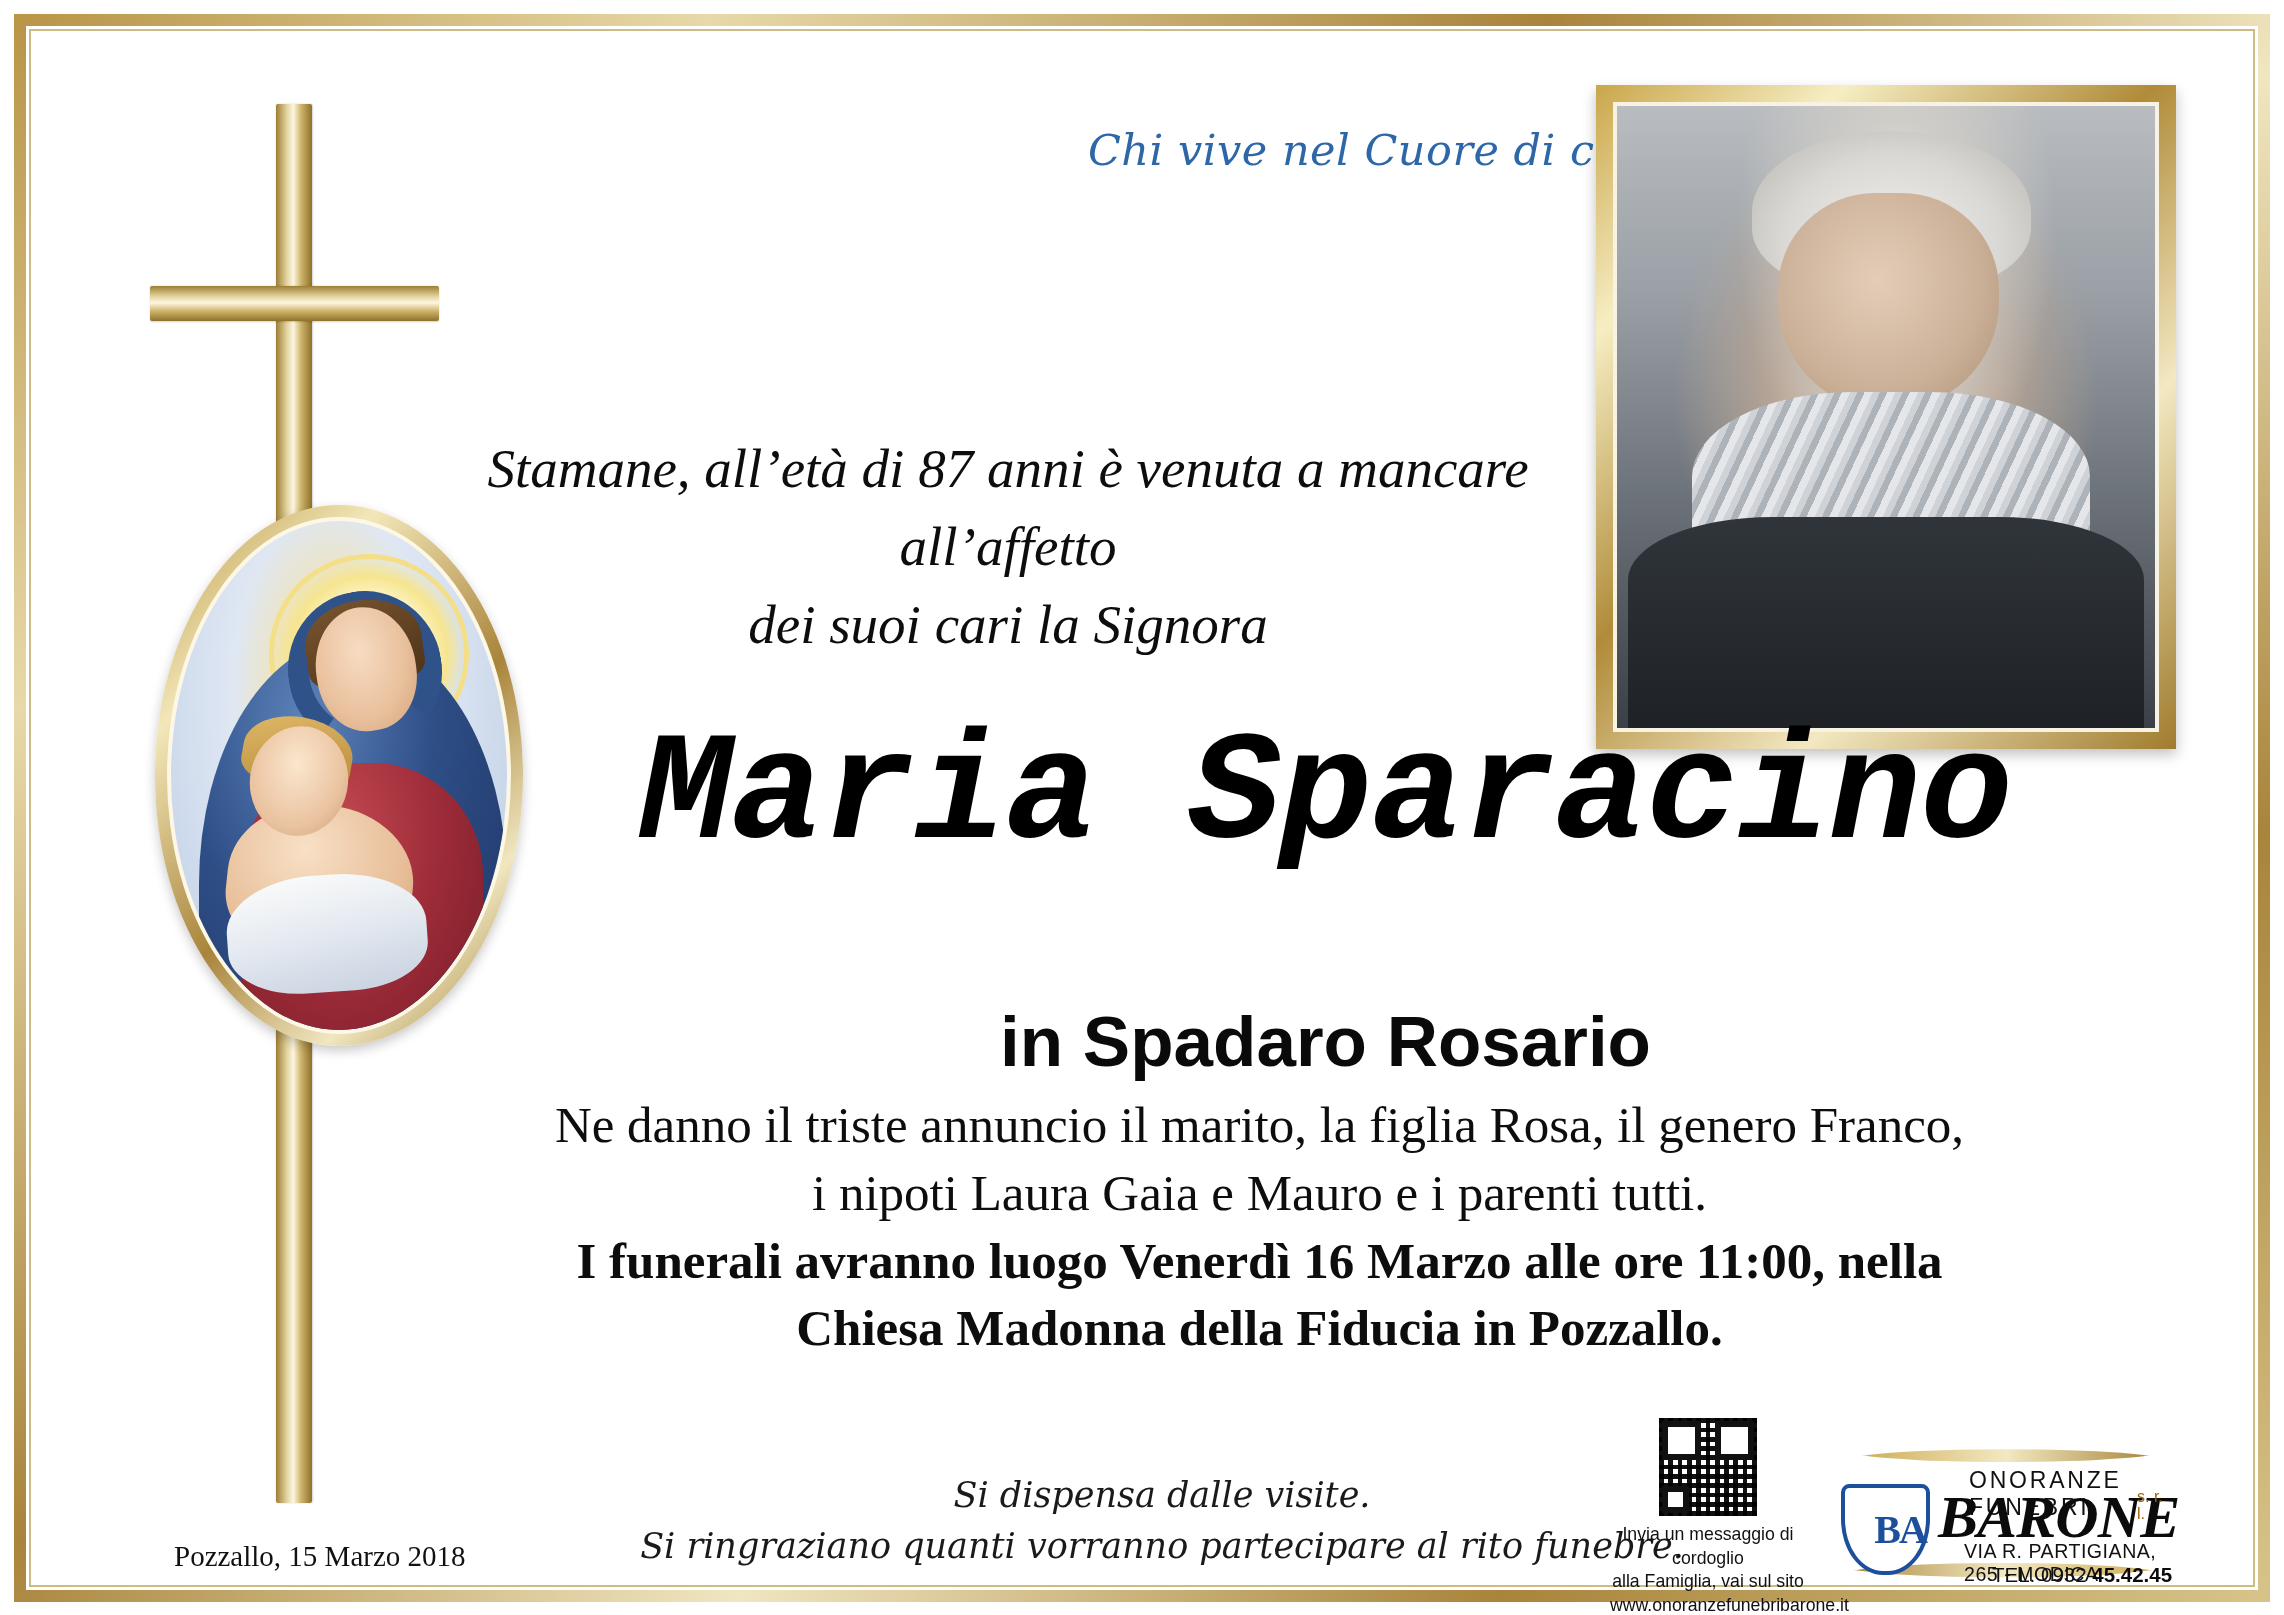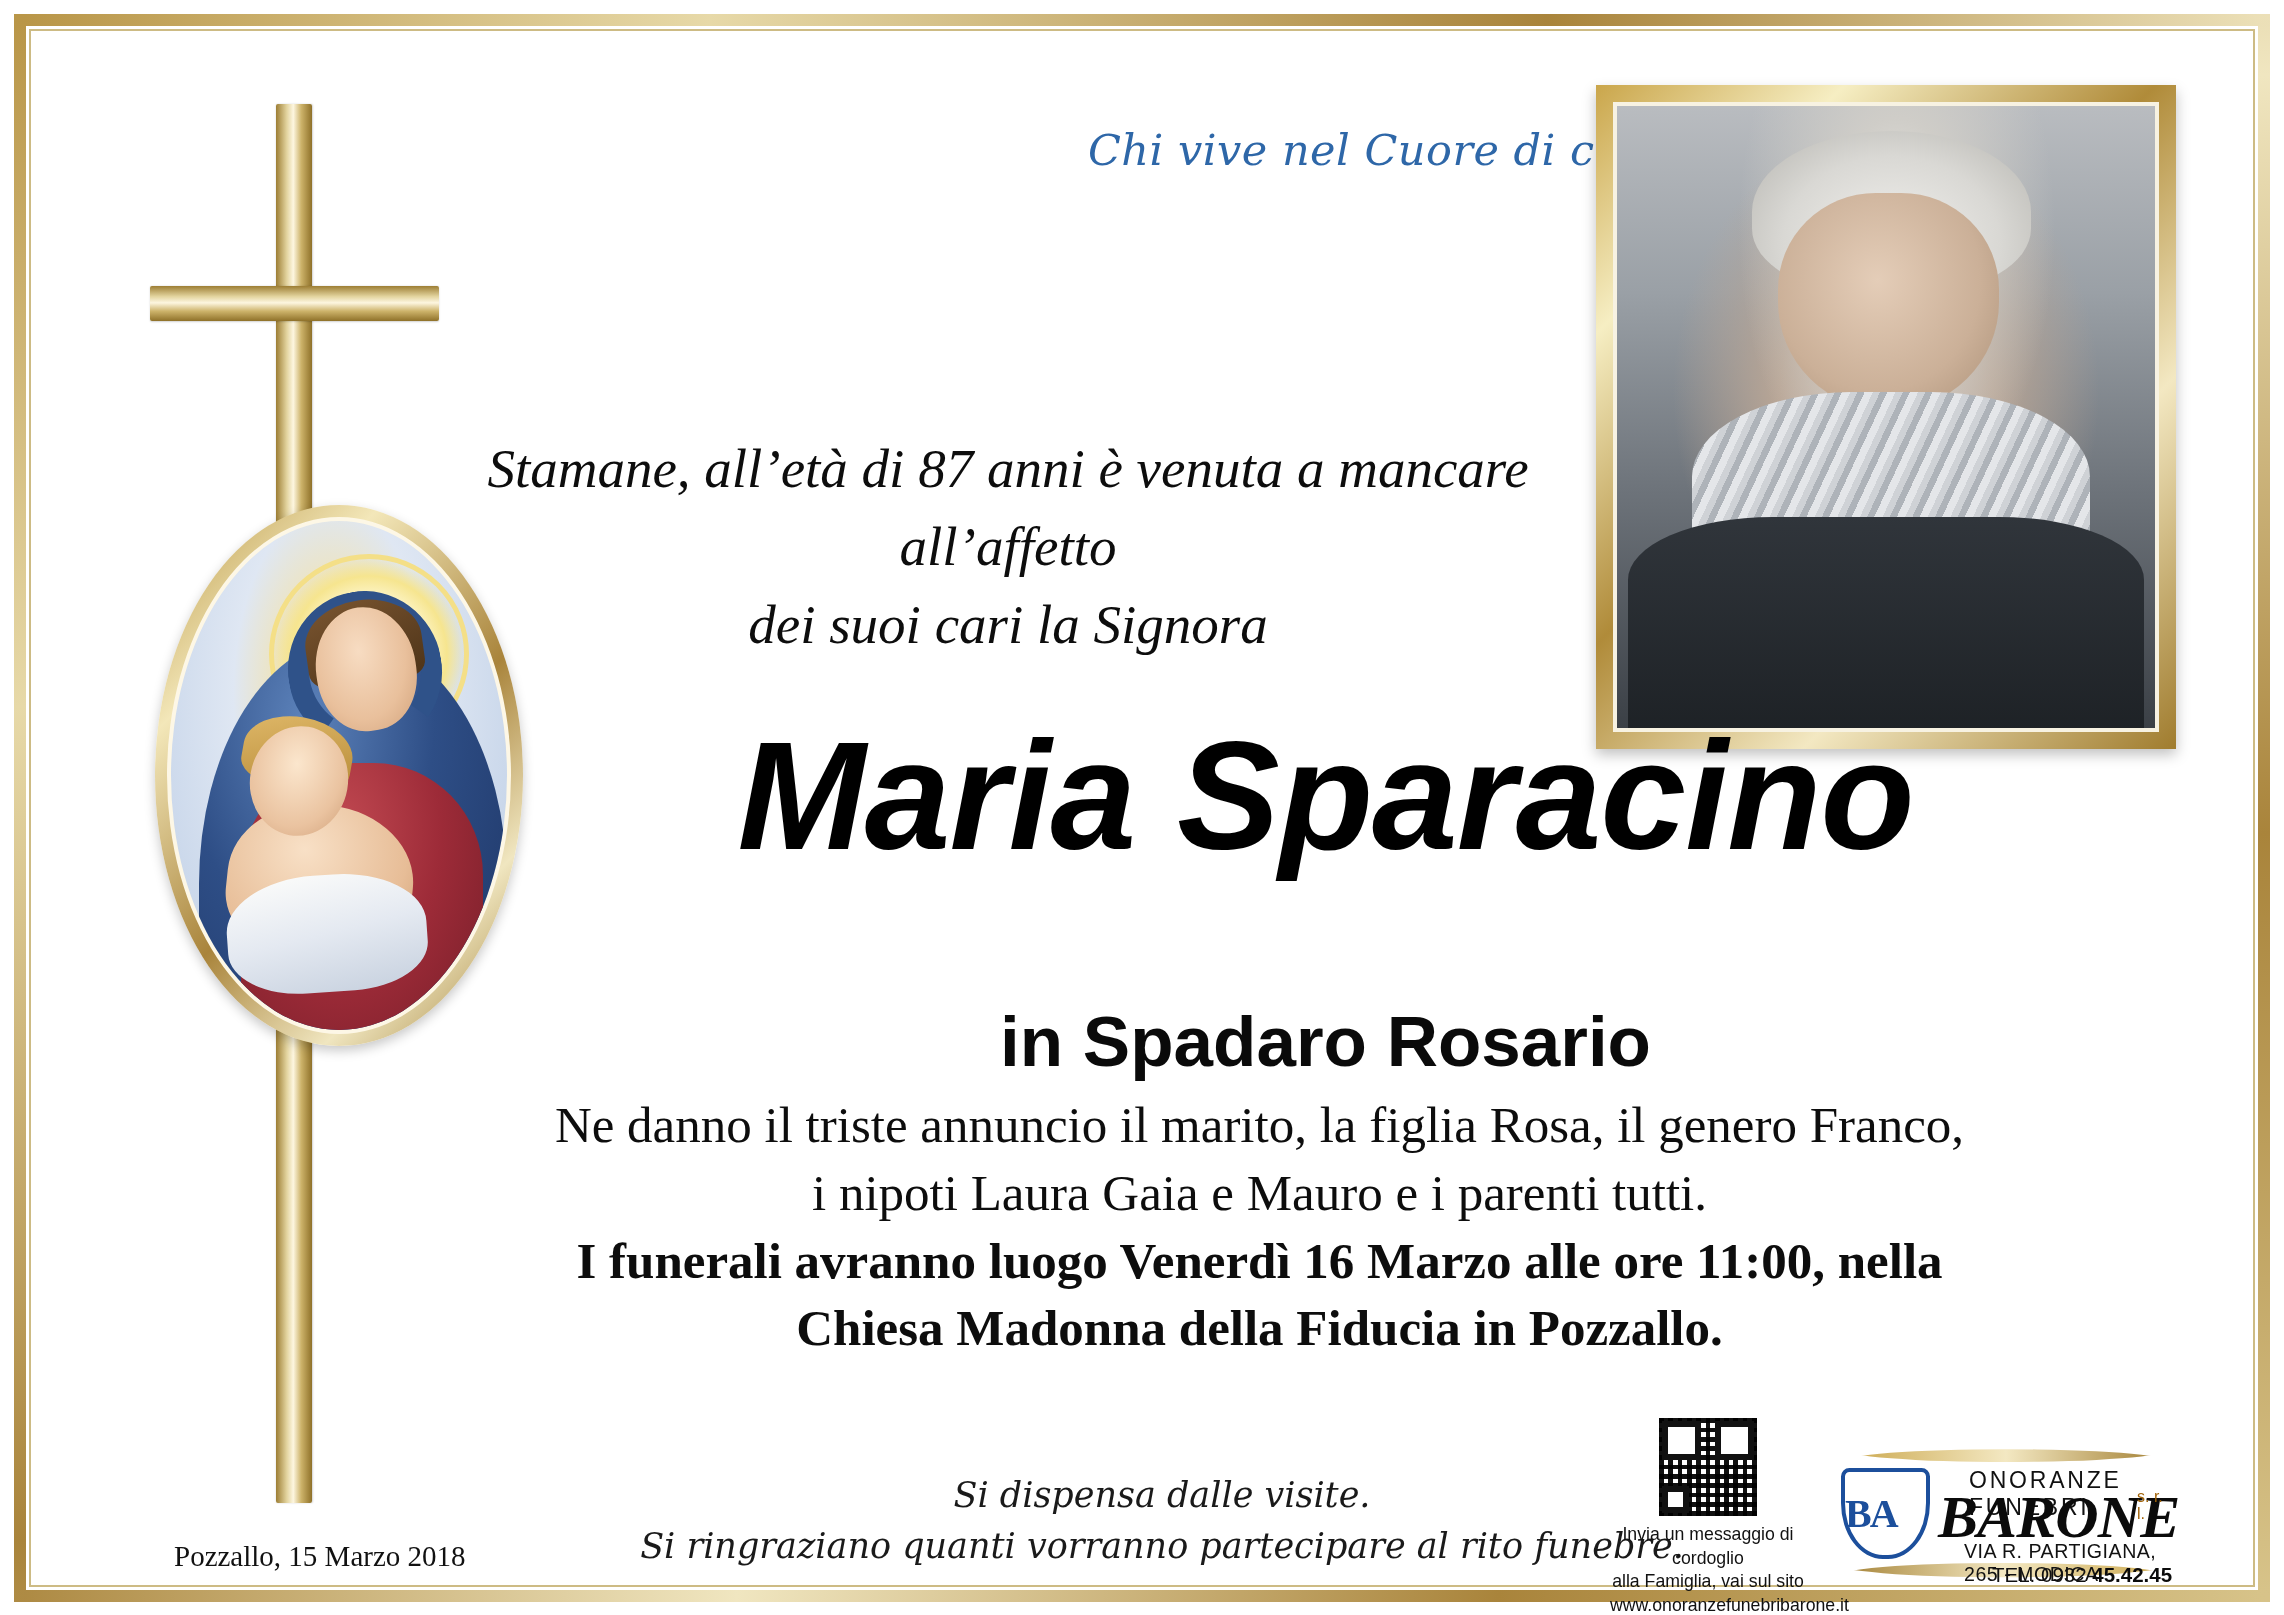--- a/index.html
+++ b/index.html
@@ -266,21 +266,21 @@
     line-height: 1.42;
     color: #0d0d0d;
   }
 
   .name {
     position: absolute;
     left: 420px;
     top: 676px;
     width: 1725px;
     text-align: center;
-    font-family: Liberation Sans, sans-serif;
+    font-family: Liberation Mono, monospace;
     font-weight: bold;
     font-style: italic;
     font-size: 154px;
     line-height: 1.0;
     color: #000000;
     letter-spacing: -0.9px;
   }
 
   .married-name {
     position: absolute;
@@ -384,26 +384,26 @@
   }
   .logo .swoosh-bottom {
     position: absolute;
     left: 9.3px; bottom: 3.7px; width: 340px; height: 28px;
     border-radius: 50%;
     background: linear-gradient(90deg,#a07c2e,#f3e8c2,#caa64b);
     clip-path: ellipse(50% 50% at 50% 0%);
   }
   .logo .shield {
     position: absolute;
-    left: 17px; top: 36px;
+    left: 17px; top: 52px;
     width: 89px; height: 91px;
     background: #ffffff;
     border: 4.7px solid #1c4f9c;
     border-radius: 8.4px 8.4px 42px 42px / 8.4px 8.4px 56px 56px;
-    display: flex; align-items: center; justify-content: flex-start;
+    display: flex; align-items: center; justify-content: flex-end;
   }
   .logo .shield span {
     font-family: "Liberation Serif", serif;
     font-weight: bold;
     font-size: 40px;
     color: #1c4f9c;
     letter-spacing: -1.9px;
   }
   .logo .onoranze {
     position: absolute;

